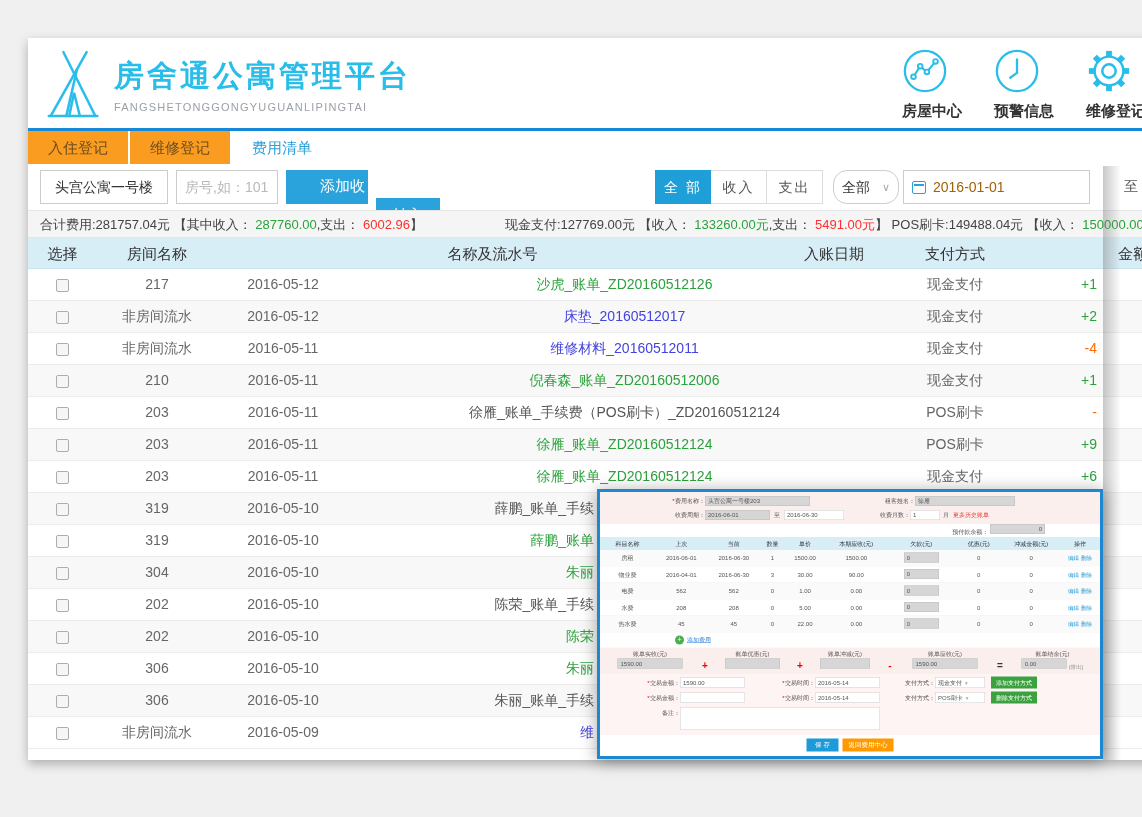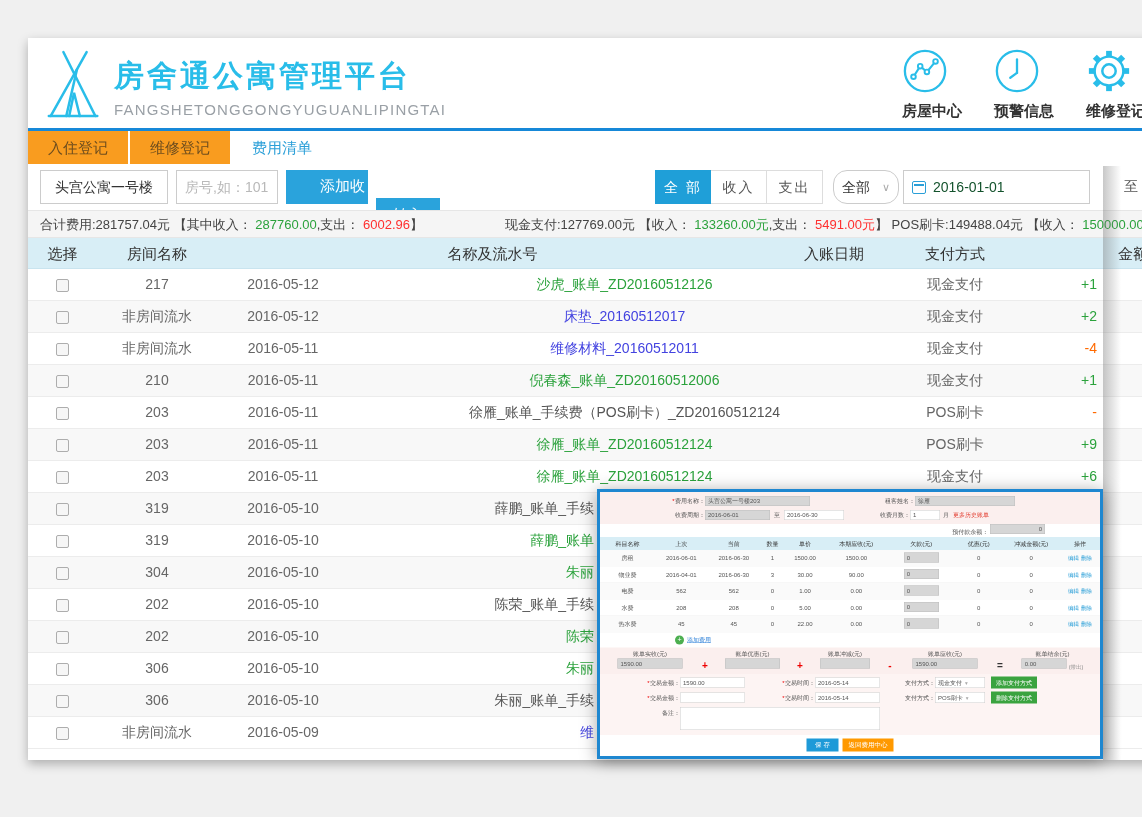--- a/index.html
+++ b/index.html
@@ -15,21 +15,21 @@
     width:1222px; height:722px;
     background:#fff;
     box-shadow:0 4px 10px rgba(0,0,0,0.28);
   }
   
   .hdr { position:relative; height:90px; }
   .logo-wrap { position:absolute; left:16px; top:8px; display:flex; align-items:flex-start; }
   .tent-svg { margin-top:2px; }
   .logo-text { margin-left:8px; margin-top:10px; }
   .logo-title { font-size:30px; color:#29bde9; letter-spacing:3px; font-weight:bold; }
-  .logo-sub { font-size:15px; color:#9aa0a6; letter-spacing:1.2px; margin-top:4px; }
+  .logo-sub { font-size:11px; color:#9aa0a6; letter-spacing:1.2px; margin-top:4px; }
   .topnav { position:absolute; left:854px; top:10px; display:flex; }
   .nav-item { width:72px; margin-left:20px; cursor:pointer; }
   .nav-item.wide { width:90px; }
   .nav-label { font-size:15px; font-weight:bold; color:#333; margin-top:4px; white-space:nowrap; }
   .blue-line { height:3px; background:#1688d8; }
   
   .tabs { display:flex; height:33px; }
   .tab { width:100px; height:33px; line-height:33px; text-align:center; font-size:15px; cursor:pointer; }
   .tab.orange { background:#f99c1f; color:#6d4d1e; margin-right:2px; }
   .tab.active { background:#fff; color:#2a9fd8; }
@@ -38,21 +38,21 @@
   .fctl { position:absolute; top:6px; height:34px; line-height:32px; font-size:14px; }
   .sel { border:1px solid #ccc; background:#fff; color:#333; padding:0 8px; display:flex; align-items:center; justify-content:space-between; cursor:pointer; }
   .chev { color:#aaa; font-size:11px; margin-left:6px; }
   .inp { border:1px solid #ccc; background:#fff; color:#333; padding:0 8px; font-size:14px; font-family:inherit; }
   .inp::placeholder { color:#b9b9b9; }
   .btn-blue { background:#2aa3dc; color:#fff; border:none; text-align:center; font-size:15px; cursor:pointer; font-family:inherit; }
   .seg { display:flex; }
   .seg-item { width:56px; text-align:center; border:1px solid #ddd; border-left:none; color:#555; background:#fff; cursor:pointer; letter-spacing:2px; }
   .seg-item:first-child { border-left:1px solid #ddd; }
   .seg-item.on { background:#1f9fd8; border-color:#1f9fd8; color:#fff; }
-  .datebox { border:1px solid #ccc; display:flex; align-items:center; padding:4px 8px; color:#14532d; }
+  .datebox { border:1px solid #ccc; display:flex; align-items:center; padding:4px 8px; color:#a16207; }
   .cal-icon { width:14px; height:13px; border:1px solid #2a9fd8; border-radius:2px; position:relative; margin-right:7px; display:inline-block; }
   .cal-icon::before { content:""; position:absolute; left:1px; right:1px; top:2px; height:2px; background:#2a9fd8; }
   .to-label { color:#555; }
   
   .sumbar { position:relative; height:28px; line-height:28px; background:#f5f5f5; border-top:1px solid #e6e6e6; border-bottom:1px solid #e6e6e6; font-size:13px; color:#444; white-space:nowrap; }
   .sum-left { position:absolute; left:12px; }
   .sum-right { position:absolute; left:477px; }
   .g { color:#2ba23c; }
   .r { color:#ff2f2f; }
   .b { color:#4343e0; }

